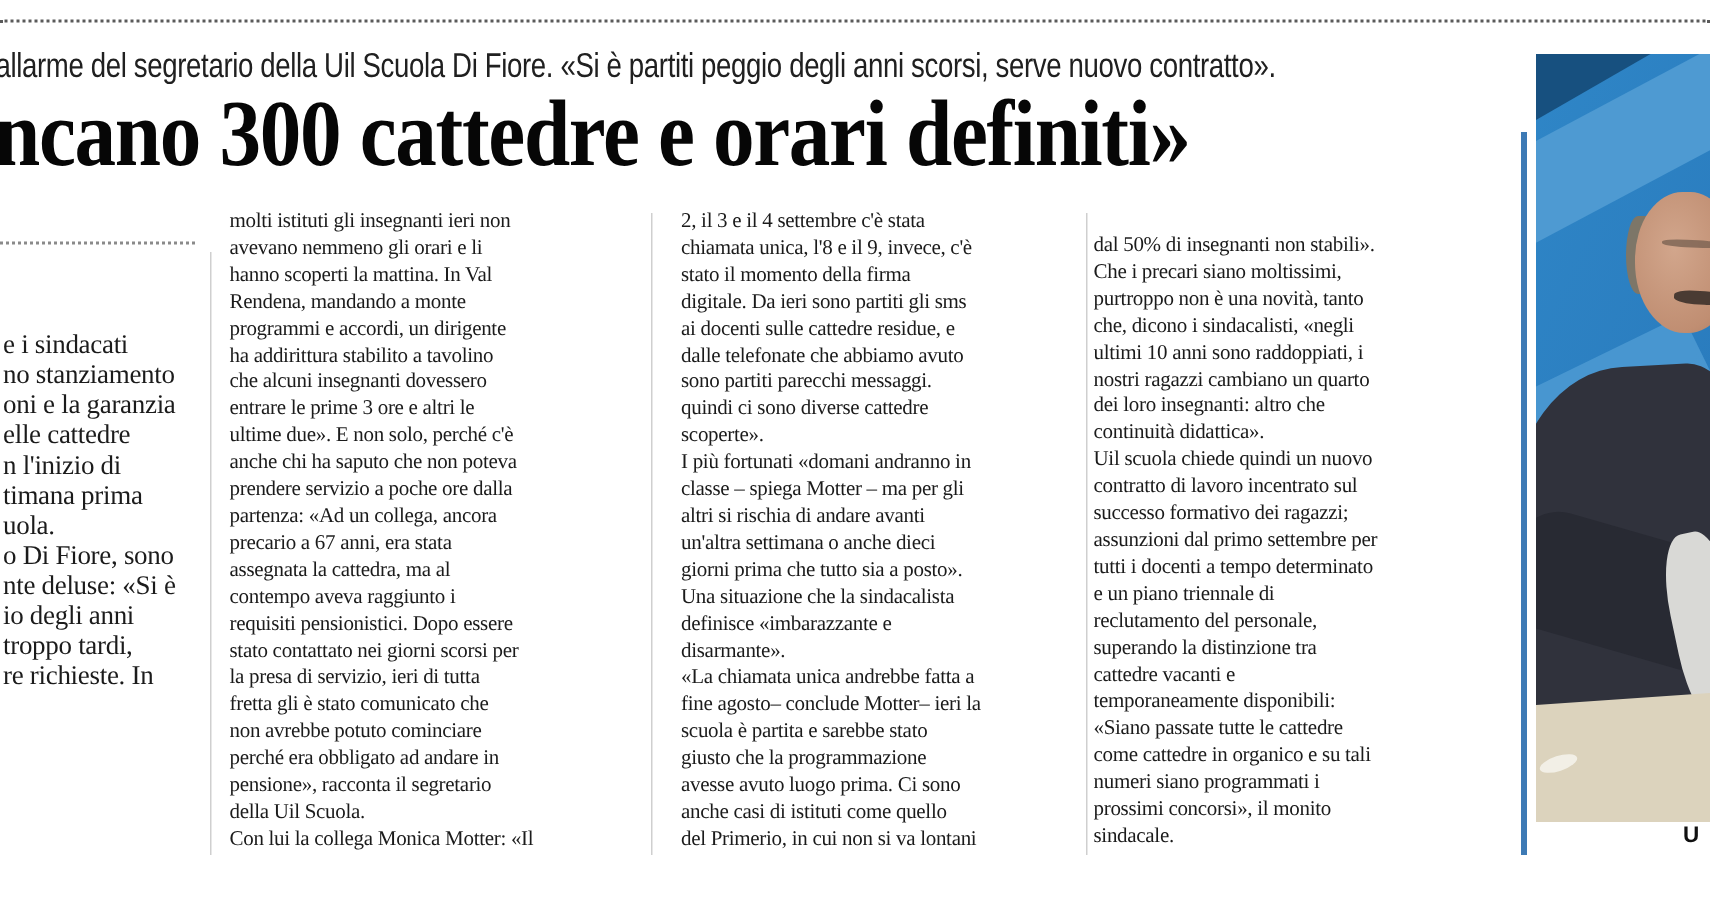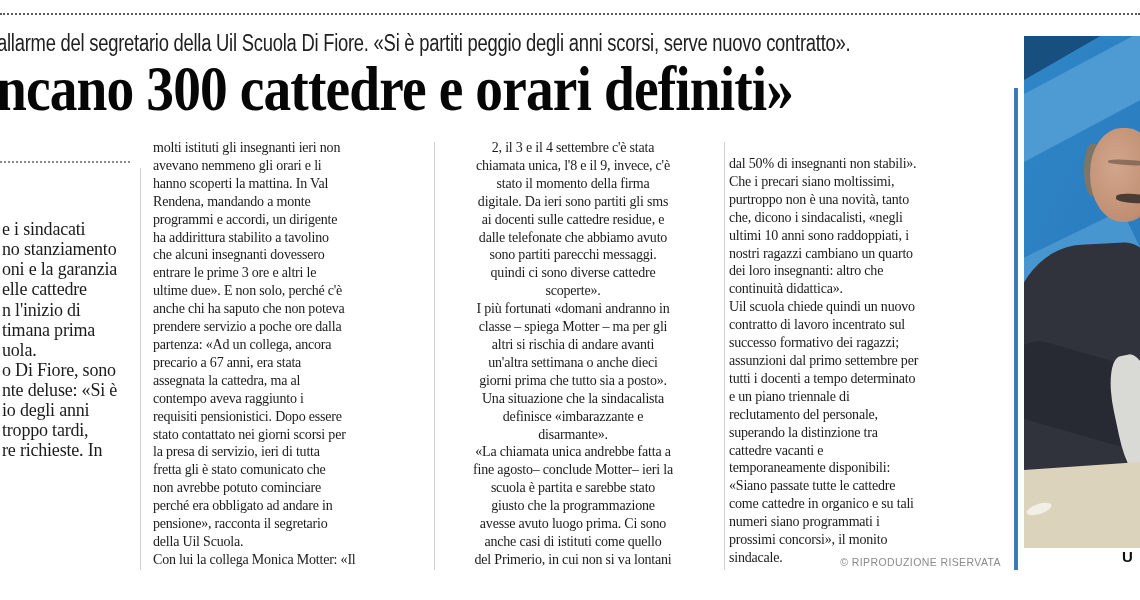--- a/index.html
+++ b/index.html
@@ -15,21 +15,21 @@
   .headline{font-family:"Liberation Serif", serif;font-weight:700;font-size:63px;line-height:74px;
             color:#060606;white-space:pre;transform:scaleX(0.88);transform-origin:0 0;
             margin-left:-4px;letter-spacing:-1px;}
   .colrule{position:absolute;width:1px;background:#cfcfcf;}
   .accent-line{position:absolute;left:1014px;top:88px;width:4px;height:512px;background:#3d7ab5;}
   .col{position:absolute;white-space:pre;overflow:hidden;font-size:14px;line-height:17.9px;
        letter-spacing:-0.2px;color:#1b1b1b;}
   .col1{left:2px;top:176px;width:134px;font-size:18px;line-height:20.1px;}
   .col1 .p2{margin-top:3px;}
   .col2{left:153px;top:139px;width:281px;}
-  .col3{left:432px;top:139px;width:282px;text-align:center;}
+  .col3{left:454px;top:139px;width:282px;}
   .col4{left:729px;top:155px;width:279px;}
   .copyright{position:absolute;left:729px;top:556px;width:272px;text-align:right;
              font-family:"Liberation Sans", sans-serif;font-size:10.5px;color:#8a8a8a;
              letter-spacing:0.4px;}
   
   .photo{position:absolute;left:1024px;top:36px;width:116px;height:512px;overflow:hidden;
          background:linear-gradient(115deg,#2f86c7 0%,#2a7cbe 55%,#246fae 100%);padding-left:48px;}
   .stripe{position:absolute;}
   .stripe.s1{left:-60px;top:-40px;width:150px;height:70px;background:#17507f;transform:rotate(-30deg);}
   .stripe.s2{left:-50px;top:30px;width:220px;height:60px;background:#4e9ad2;transform:rotate(-28deg);}
@@ -159,21 +159,20 @@
 «Siano passate tutte le cattedre
 come cattedre in organico e su tali
 numeri siano programmati i
 prossimi concorsi», il monito
 sindacale.</div>
 
   <div class="colrule" style="left:140px;top:168px;height:408px;"></div>
   <div class="colrule" style="left:434px;top:142px;height:434px;"></div>
   <div class="colrule" style="left:724px;top:142px;height:434px;"></div>
 
-  <div class="copyright">© RIPRODUZIONE RISERVATA</div>
 
   <div class="accent-line"></div>
 
   <div class="photo">
     <div class="stripe s1"></div>
     <div class="stripe s2"></div>
     <div class="stripe s3"></div>
     <div class="stripe s4"></div>
     <div class="backdrop-text">DI</div>
     <div class="man-suit"></div>

